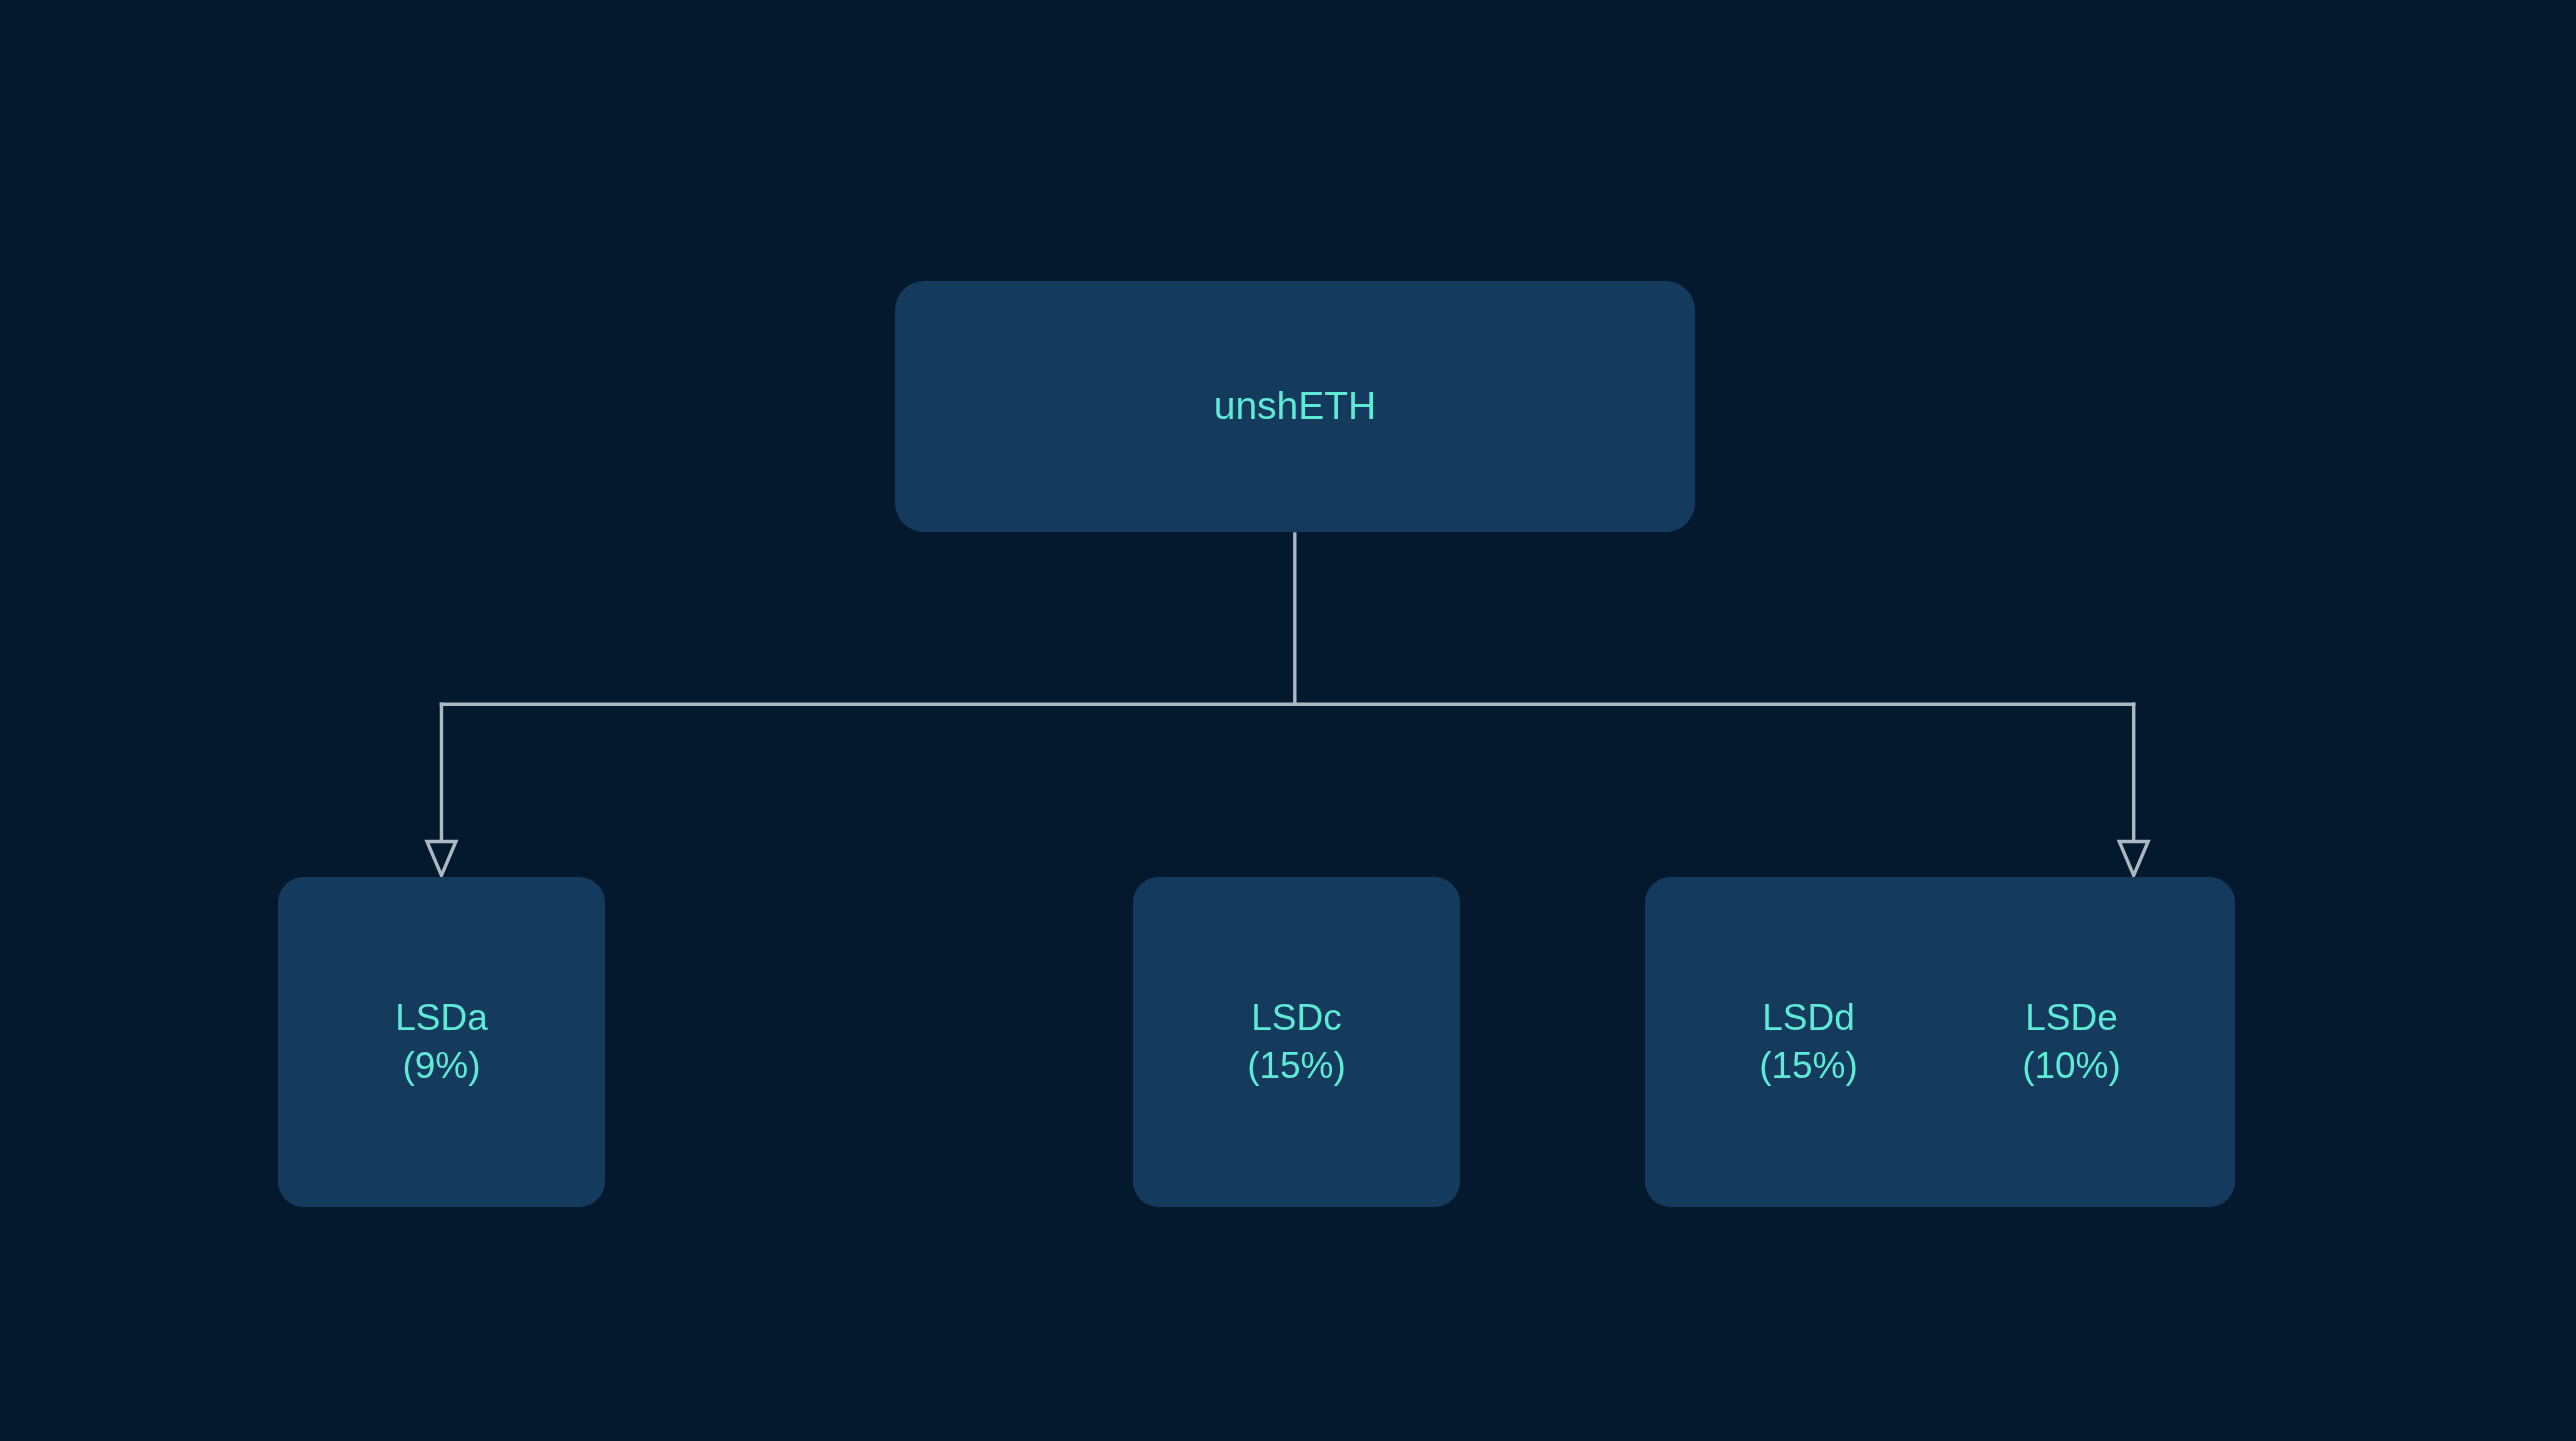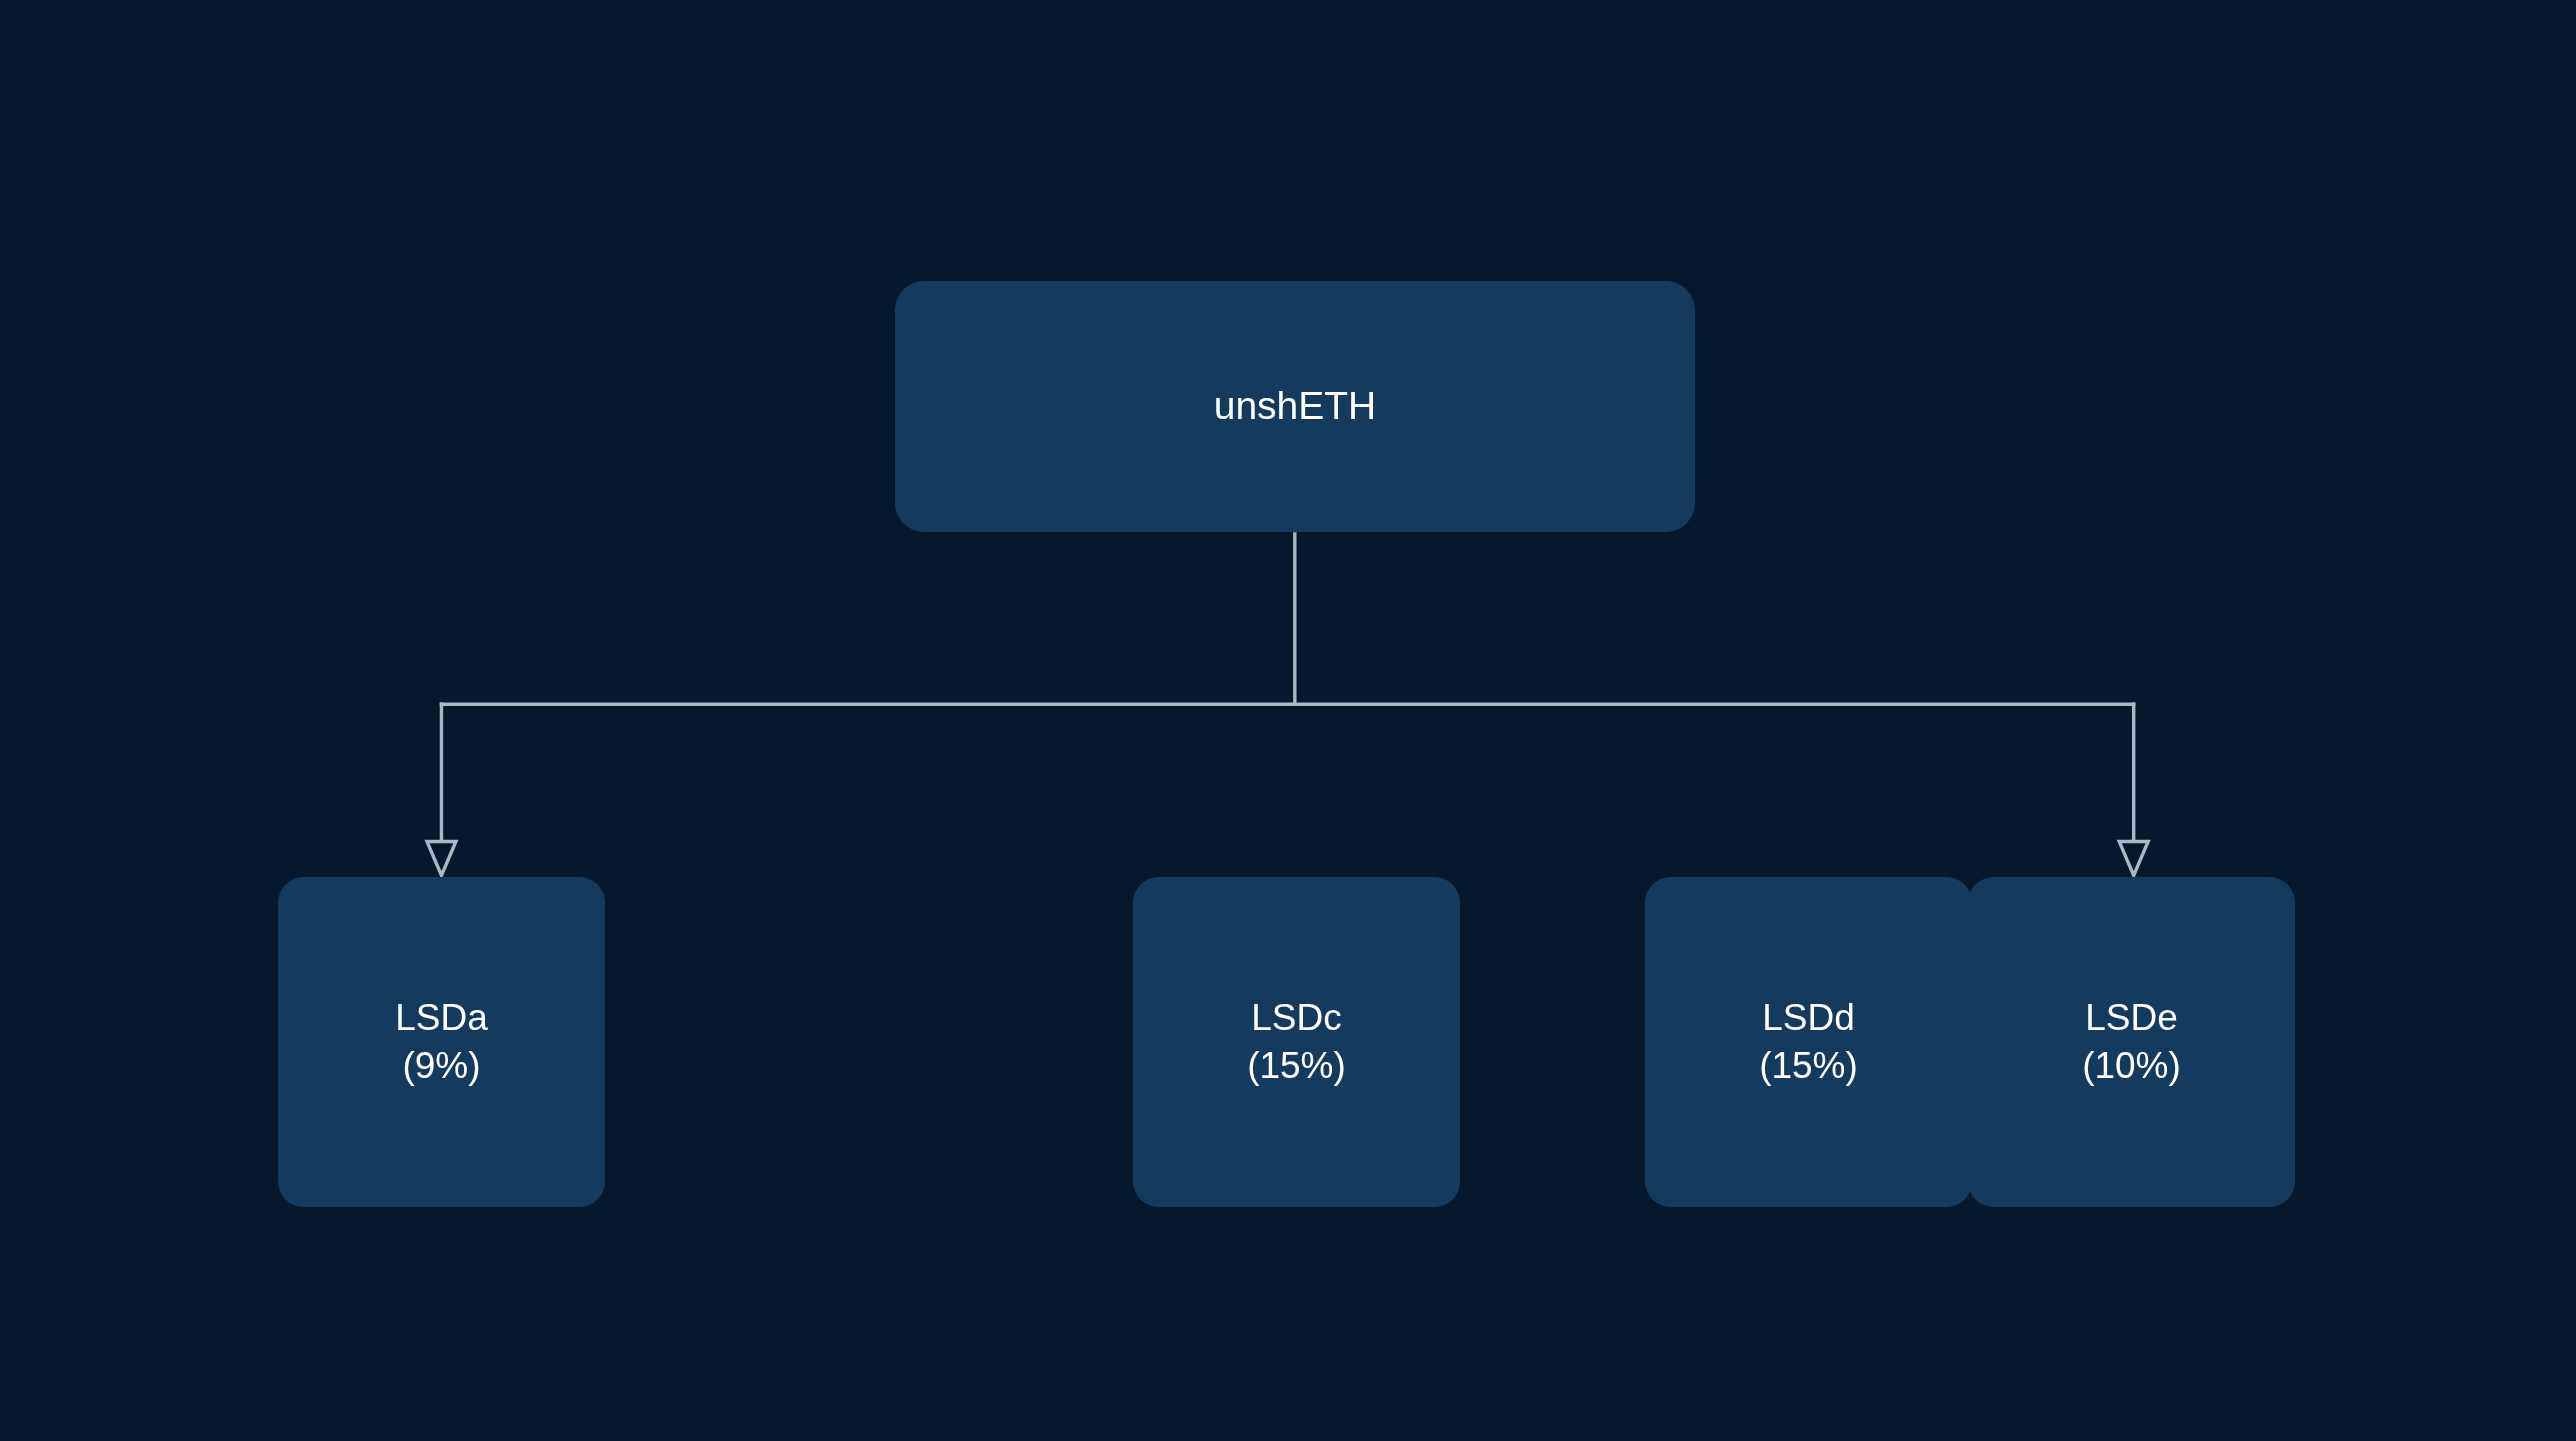--- a/index.html
+++ b/index.html
@@ -34,21 +34,21 @@
 
   
   .node {
     position: absolute;
     box-sizing: border-box;
     background: #143a5e;
     border-radius: 25.6px;
     display: flex;
     flex-direction: column;
     justify-content: center;
-    color: #ffffff;
+    color: #5eead4;
     text-align: center;
     line-height: 1.30;
   }
 
   .node.root {
     left: 895px;
     top: 281px;
     width: 800px;
     height: 251px;
     font-size: 39px;
@@ -99,19 +99,19 @@
   <div class="node leaf" style="left:1133px;">
     <span class="node-label">LSDc</span>
     <span class="node-sublabel">(15%)</span>
   </div>
 
   <div class="node leaf" style="left:1645px;">
     <span class="node-label">LSDd</span>
     <span class="node-sublabel">(15%)</span>
   </div>
 
-  <div class="node leaf" style="left:1968px;">
+  <div class="node leaf" style="left:1908px;">
     <span class="node-label">LSDe</span>
     <span class="node-sublabel">(10%)</span>
   </div>
 
 </div>
 
 
 </body></html>

